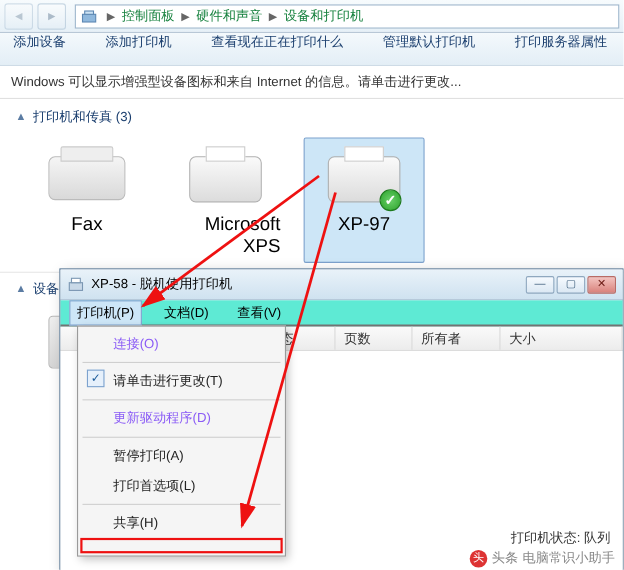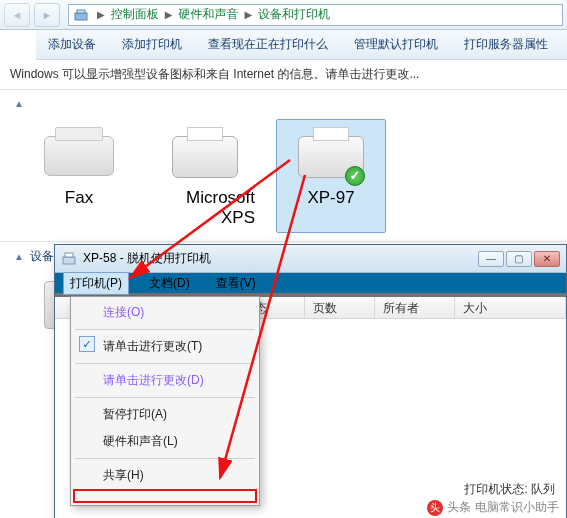--- a/index.html
+++ b/index.html
@@ -8,21 +8,21 @@
 
 .navbar { height: 30px; background: linear-gradient(#f7fbfd, #e6f0f7); border-bottom: 1px solid #b8c7d6; display: flex; align-items: center; padding: 0 4px; gap: 4px; }
 .nav-btn { width: 26px; height: 24px; border: 1px solid #9db6cc; border-radius: 3px; background: linear-gradient(#fdfefe,#e4eef6); display:flex; align-items:center; justify-content:center; color:#6b8299; font-size:11px; opacity:.5; }
 .nav-btn:first-child { opacity:.4; }
 .breadcrumb { flex:1; height:22px; border:1px solid #9db6cc; background:#fff; display:flex; align-items:center; padding:0 4px; margin-left:4px; }
 .bc-icon { width:16px; height:16px; margin-right:4px; display:inline-block; }
 .bc-sep { color:#666; padding:0 4px; font-size:10px; }
 .bc-link { color:#15803d; padding:1px 2px; }
 
 
-.toolbar { height: 30px; background: linear-gradient(#f4f9fc,#e3eef6); border-bottom:1px solid #cedbe6; display:flex; align-items:center; padding:0 12px; gap:26px;margin-left:36px; }
+.toolbar { height: 30px; background: linear-gradient(#f4f9fc,#e3eef6); border-bottom:1px solid #cedbe6; display:flex; align-items:flex-start; padding:0 12px; gap:36px; }
 .toolbar-item { color:#1a3e6e; cursor:pointer; }
 
 
 .msgbar { padding: 6px 10px; background:#fff; font-size:12px; color:#333; border-bottom:1px solid #e0e0e0; }
 
 
 .section { padding: 8px 14px 4px; }
 .section-title { color:#1a3e6e; font-size:12px; display:flex; align-items:center; gap:6px; }
 .section-title .arrow { color:#5b7ca3; font-size:10px; }
 
@@ -45,21 +45,21 @@
 
 
 .queue-window { position:absolute; left:54px; top:244px; width:513px; background:#fff; border:1px solid #4a6b8a; box-shadow: 4px 4px 12px rgba(0,0,0,.25); }
 .titlebar { height:28px; background:linear-gradient(#e9f2f9,#cfe2f0); display:flex; align-items:center; padding:0 6px; gap:6px; border-bottom:1px solid #a7bdd1; }
 .title-icon { width:16px; height:16px; }
 .title-text { flex:1; font-size:12px; color:#000; }
 .win-btns { display:flex; gap:2px; }
 .win-btn { width:26px; height:16px; border:1px solid #8fa8bf; background:linear-gradient(#f6fafe,#dbe8f3); font-size:10px; line-height:14px; text-align:center; color:#3a5b79; border-radius:2px; }
 .win-btn.close { background:linear-gradient(#f3c4c0,#d9827c); border-color:#b96b65; color:#6b1a14; }
 
-.menubar { height:24px; display:flex; align-items:center; padding:0 8px; gap:14px; border-bottom:4px solid #737373; background:#0369a1; }
+.menubar { height:24px; display:flex; align-items:center; padding:0 8px; gap:14px; border-bottom:2px solid #737373; background:#5eead4; }
 .menuitem { padding:2px 6px; }
 .menuitem.active { border:1px solid #7da2ce; background:#cde6f7; }
 
 .column-headers { height:22px; background:linear-gradient(#fafafa,#ececec); border-bottom:1px solid #d5d5d5; display:flex; }
 .col { border-right:1px solid #d9d9d9; padding:3px 8px; font-size:12px; color:#333; }
 .col1{width:180px} .col2{width:70px} .col3{width:80px} .col4{width:70px} .col5{flex:1}
 
 
 .dropdown { position:absolute; left:70px; top:296px; width:190px; background:#f5f5f5; border:1px solid #9a9a9a; box-shadow:3px 3px 8px rgba(0,0,0,.25); padding:2px; z-index:50; }
 .dropdown .mi { padding:5px 10px 5px 30px; position:relative; font-size:12px; color:#222; }
@@ -112,20 +112,21 @@
   <span class="toolbar-item">打印服务器属性</span>
 </div>
 
 <div class="msgbar">
   <span>Windows 可以显示增强型设备图标和来自 Internet 的信息。请单击进行更改...</span>
 </div>
 
 <div class="section">
   <div class="section-title">
     <span class="arrow">▲</span>
+    <span>打印机和传真 (3)</span>
   </div>
 </div>
 
 <div class="devices">
   <div class="device">
     <div class="device-icon">
         <div class="fax-shape"></div>
       </div>
     <div class="device-label">Fax</div>
   </div>
@@ -189,24 +190,24 @@
 </div>
 
 <div class="dropdown">
   <div class="mi disabled">连接(O)</div>
   <div class="sep"></div>
   <div class="mi">
     <span class="check">✓</span>
     <span>请单击进行更改(T)</span>
   </div>
   <div class="sep"></div>
-  <div class="mi disabled">请单击进行更改(D)</div>
+  <div class="mi disabled">更新驱动程序(D)</div>
   <div class="sep"></div>
   <div class="mi">暂停打印(A)</div>
-  <div class="mi">硬件和声音(L)</div>
+  <div class="mi">打印首选项(L)</div>
   <div class="sep"></div>
   <div class="mi">共享(H)</div>
   <div class="mi redbox">
     
     
   </div>
 
 </div>
 
 <div class="statusbar">

